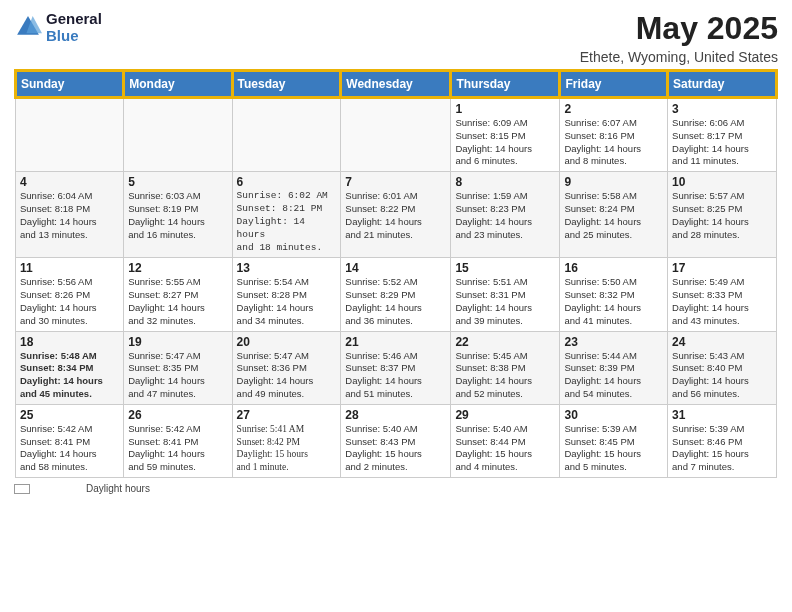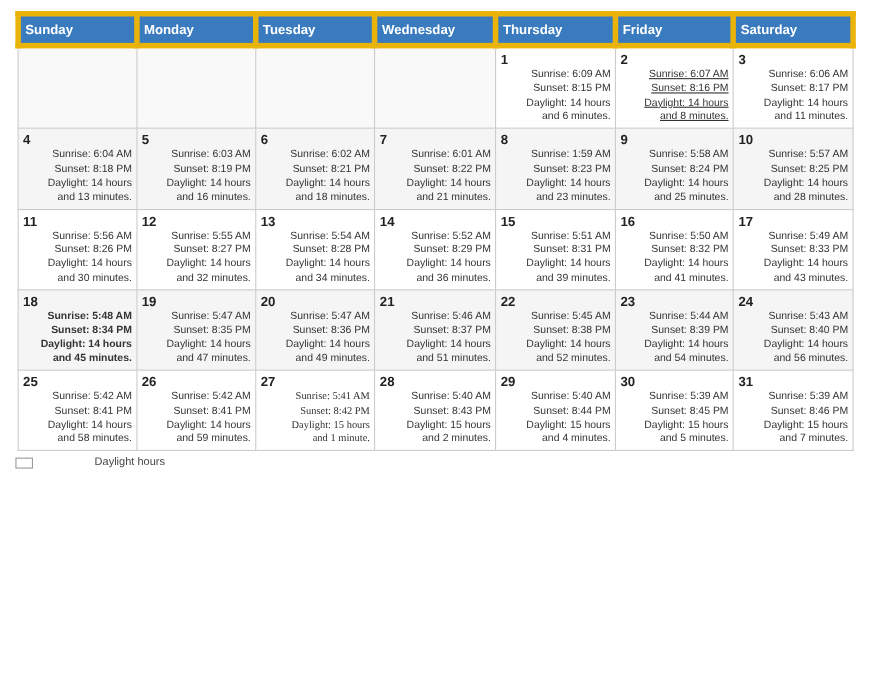--- a/index.html
+++ b/index.html
@@ -47,21 +47,21 @@
       border-collapse: collapse;
       border: 1px solid #ccc;
     }
     .calendar-table th {
       background: #3a7bbf;
       color: #fff;
       font-size: 12px;
       font-weight: bold;
       padding: 5px 4px;
       text-align: left;
-      border: 5px solid #eab308;
+      border: 3px solid #eab308;
     }
     .calendar-table td {
       vertical-align: top;
       border: 1px solid #ccc;
       padding: 3px 4px;
       width: 113px;
       min-height: 76px;
       background: #fff;
     }
     .calendar-table tr:nth-child(even) td {
@@ -74,21 +74,20 @@
       font-size: 12px;
       font-weight: bold;
       color: #222;
       display: block;
       margin-bottom: 1px;
     }
     .day-info {
       font-size: 9.5px;
       color: #333;
       line-height: 1.35;
-      text-align: right;
     }
     .footer {
       display: flex;
       align-items: center;
       margin-top: 5px;
       gap: 8px;
     }
     .footer-box {
       width: 16px;
       height: 10px;
@@ -99,20 +98,36 @@
     .footer-text {
       font-size: 10px;
       color: #444;
       padding-left: 48px;
     }
   </style>
 </head>
 <body>
 
 <div class="container">
+  <div class="header-row">
+    <div class="logo">
+      <svg class="logo-icon" viewBox="0 0 36 36">
+        <polygon points="18,4 32,28 4,28" fill="#3a7bbf"></polygon>
+        <polygon points="24,4 36,26 16,26" fill="#5aa0d8" opacity="0.7"></polygon>
+      </svg>
+      <div>
+        <div style="font-size:15px;font-weight:bold;color:#1a1a2e;">General</div>
+        <div style="font-size:15px;font-weight:bold;color:#3a7bbf;">Blue</div>
+      </div>
+    </div>
+    <div class="title-block">
+      <div class="month-title">May 2025</div>
+      <div class="location-title">Ethete, Wyoming, United States</div>
+    </div>
+  </div>
 
   <table class="calendar-table">
     <thead>
       <tr>
         <th>Sunday</th>
         <th>Monday</th>
         <th>Tuesday</th>
         <th>Wednesday</th>
         <th>Thursday</th>
         <th>Friday</th>
@@ -127,21 +142,21 @@
           <td class="empty"></td>
           <td>
             <span class="day-num">1</span>
             <div class="day-info" style="white-space: pre-line;">Sunrise: 6:09 AM
 Sunset: 8:15 PM
 Daylight: 14 hours
 and 6 minutes.</div>
           </td>
           <td>
             <span class="day-num">2</span>
-            <div class="day-info" style="white-space: pre-line; text-decoration: underline;">Sunrise: 6:07 AM
+            <div class="day-info" style="white-space: pre-line;">Sunrise: 6:07 AM
 Sunset: 8:16 PM
 Daylight: 14 hours
 and 8 minutes.</div>
           </td>
           <td>
             <span class="day-num">3</span>
             <div class="day-info" style="white-space: pre-line;">Sunrise: 6:06 AM
 Sunset: 8:17 PM
 Daylight: 14 hours
 and 11 minutes.</div>
@@ -157,21 +172,21 @@
           </td>
           <td>
             <span class="day-num">5</span>
             <div class="day-info" style="white-space: pre-line;">Sunrise: 6:03 AM
 Sunset: 8:19 PM
 Daylight: 14 hours
 and 16 minutes.</div>
           </td>
           <td>
             <span class="day-num">6</span>
-            <div class="day-info" style="white-space: pre-line;">Sunrise: 6:02 AM
+            <div class="day-info" style="white-space: pre-line; font-family: Liberation Mono, monospace;">Sunrise: 6:02 AM
 Sunset: 8:21 PM
 Daylight: 14 hours
 and 18 minutes.</div>
           </td>
           <td>
             <span class="day-num">7</span>
             <div class="day-info" style="white-space: pre-line;">Sunrise: 6:01 AM
 Sunset: 8:22 PM
 Daylight: 14 hours
 and 21 minutes.</div>

